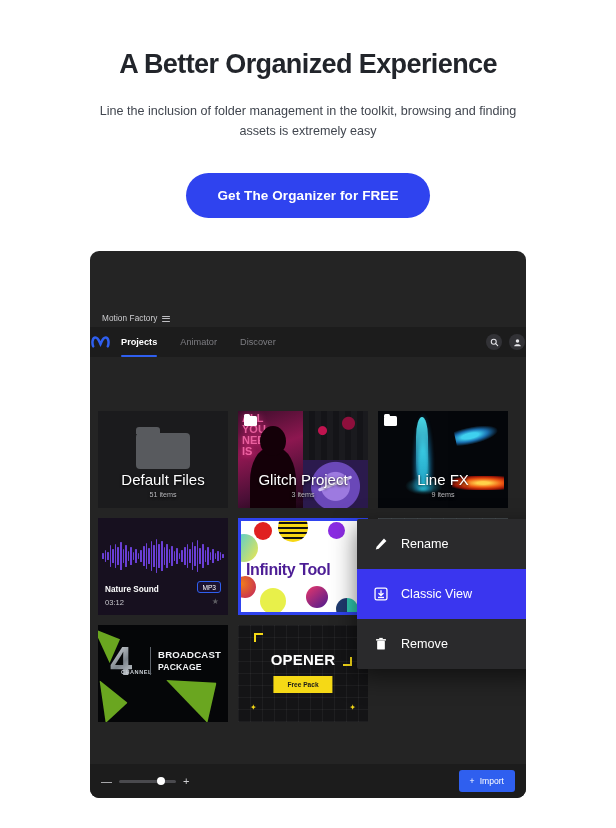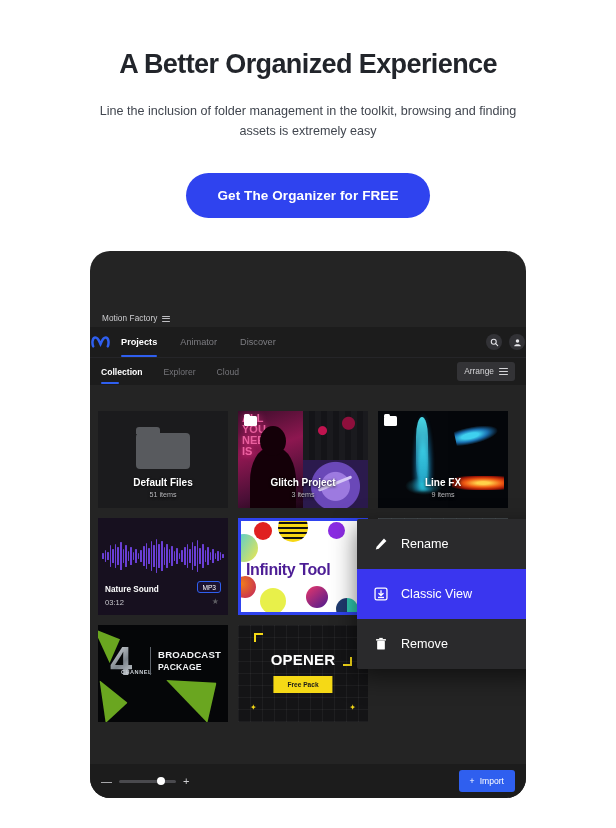--- a/index.html
+++ b/index.html
@@ -25,21 +25,21 @@
   .cta {
     background: #2f43ef; color: #fff; border: none; cursor: pointer;
     font-size: 13.5px; font-weight: bold; letter-spacing: .1px;
     padding: 15px 31px; border-radius: 30px;
   }
 
   
   .app {
     position: absolute; left: 90px; top: 251px;
     width: 436px; height: 547px;
-    background: #242424; border-radius: 20px; overflow: hidden;
+    background: #242424; border-radius: 9px; overflow: hidden;
   }
   .app-topbar { height: 58px; }
   .app-title {
     position: absolute; left: 12px; top: 63px;
     font-size: 8.2px; color: #cfcfd2; letter-spacing: .1px;
     display: flex; align-items: center; gap: 4px;
   }
   .mini-burger { display: inline-block; width: 8px; }
   .mini-burger i {
     display: block; height: 1px; background: #bfbfc3; margin: 1.6px 0;
@@ -97,21 +97,21 @@
   .grid {
     position: absolute; left: 8px; top: 160px; width: 420px;
     display: grid; grid-template-columns: repeat(3, 130px);
     gap: 10px;
   }
   .card { position: relative; height: 97px; overflow: hidden; background: #111; }
   .card-label {
     position: absolute; left: 0; right: 0; bottom: 9px;
     text-align: center; color: #fff; pointer-events: none;
   }
-  .card-label .t { font-size: 10px; font-weight: bold; text-shadow: 0 1px 3px #000; }
+  .card-label .t { font-size: 15px; font-weight: normal; text-shadow: 0 1px 3px #000; }
   .card-label .s { font-size: 7.2px; color: #b9b9bd; margin-top: 2px; text-shadow: 0 1px 3px #000; }
   .folder-badge {
     position: absolute; left: 6px; top: 5px; width: 13px; height: 10px;
     background: #fff; border-radius: 1.5px;
   }
   .folder-badge::before {
     content: ""; position: absolute; left: 0; top: -2.2px;
     width: 6px; height: 3px; background: #fff; border-radius: 1.5px 1.5px 0 0;
   }
 
@@ -343,33 +343,20 @@
         </div>
         <div class="circ-btn">
           <svg width="9" height="9" viewBox="0 0 12 12">
             <circle cx="6" cy="4" r="2.3" fill="#e6e6e9"></circle>
             <path d="M1.6 11 C1.6 7.6 10.4 7.6 10.4 11 Z" fill="#e6e6e9"></path>
           </svg>
         </div>
       </div>
     </div>
 
-    <div class="subbar">
-      <div class="sub-item active">Collection</div>
-      <div class="sub-item">Explorer</div>
-      <div class="sub-item">Cloud</div>
-      <div class="arrange">
-        <span>Arrange</span>
-        <span class="burger">
-            <i></i>
-            <i></i>
-            <i></i>
-          </span>
-      </div>
-    </div>
 
     <div class="grid">
 
       <div class="card c-default">
         <div class="big-folder"></div>
         <div class="card-label">
           <div class="t">Default Files</div>
           <div class="s">51 items</div>
         </div>
       </div>

